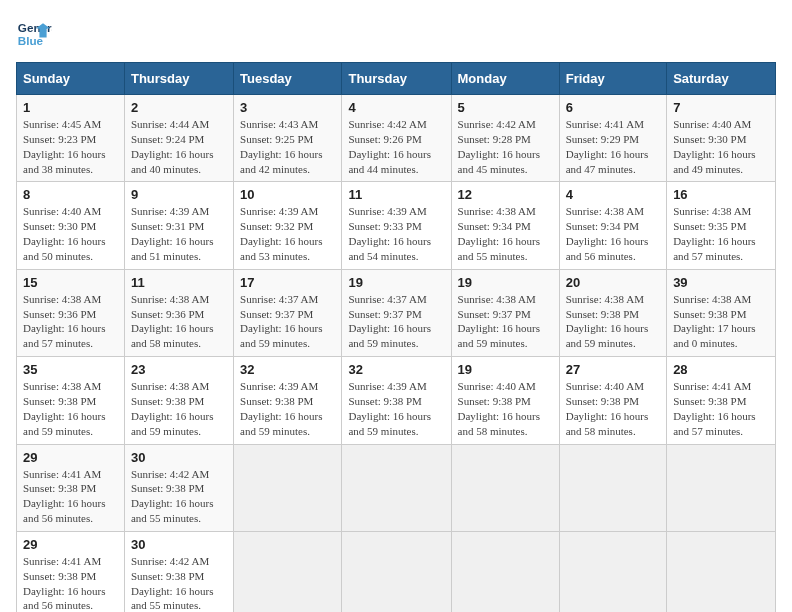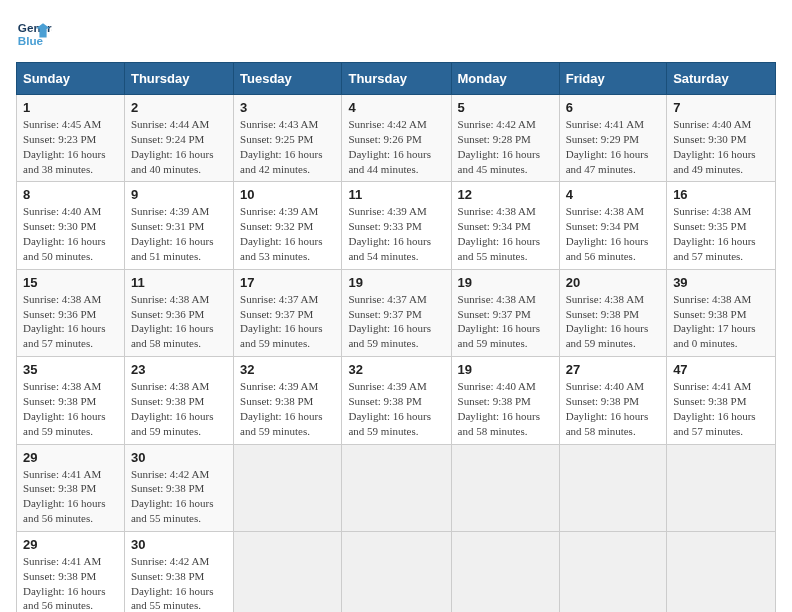--- a/index.html
+++ b/index.html
@@ -140,21 +140,21 @@
         <td><span class="day-num">20</span><span class="day-info">Sunrise: 4:38 AM<br>Sunset: 9:38 PM<br>Daylight: 16 hours<br>and 59 minutes.</span></td>
         <td><span class="day-num">39</span><span class="day-info">Sunrise: 4:38 AM<br>Sunset: 9:38 PM<br>Daylight: 17 hours<br>and 0 minutes.</span></td>
       </tr>
       <tr>
         <td><span class="day-num">35</span><span class="day-info">Sunrise: 4:38 AM<br>Sunset: 9:38 PM<br>Daylight: 16 hours<br>and 59 minutes.</span></td>
         <td><span class="day-num">23</span><span class="day-info">Sunrise: 4:38 AM<br>Sunset: 9:38 PM<br>Daylight: 16 hours<br>and 59 minutes.</span></td>
         <td><span class="day-num">32</span><span class="day-info">Sunrise: 4:39 AM<br>Sunset: 9:38 PM<br>Daylight: 16 hours<br>and 59 minutes.</span></td>
         <td><span class="day-num">32</span><span class="day-info">Sunrise: 4:39 AM<br>Sunset: 9:38 PM<br>Daylight: 16 hours<br>and 59 minutes.</span></td>
         <td><span class="day-num">19</span><span class="day-info">Sunrise: 4:40 AM<br>Sunset: 9:38 PM<br>Daylight: 16 hours<br>and 58 minutes.</span></td>
         <td><span class="day-num">27</span><span class="day-info">Sunrise: 4:40 AM<br>Sunset: 9:38 PM<br>Daylight: 16 hours<br>and 58 minutes.</span></td>
-        <td><span class="day-num">47</span><span class="day-info">Sunrise: 4:41 AM<br>Sunset: 9:38 PM<br>Daylight: 16 hours<br>and 57 minutes.</span></td>
+        <td><span class="day-num">28</span><span class="day-info">Sunrise: 4:41 AM<br>Sunset: 9:38 PM<br>Daylight: 16 hours<br>and 57 minutes.</span></td>
       </tr>
       <tr>
         <td><span class="day-num">29</span><span class="day-info">Sunrise: 4:41 AM<br>Sunset: 9:38 PM<br>Daylight: 16 hours<br>and 56 minutes.</span></td>
         <td><span class="day-num">30</span><span class="day-info">Sunrise: 4:42 AM<br>Sunset: 9:38 PM<br>Daylight: 16 hours<br>and 55 minutes.</span></td>
         <td class="empty-cell"></td>
         <td class="empty-cell"></td>
         <td class="empty-cell"></td>
         <td class="empty-cell"></td>
         <td class="empty-cell"></td>
       </tr>

